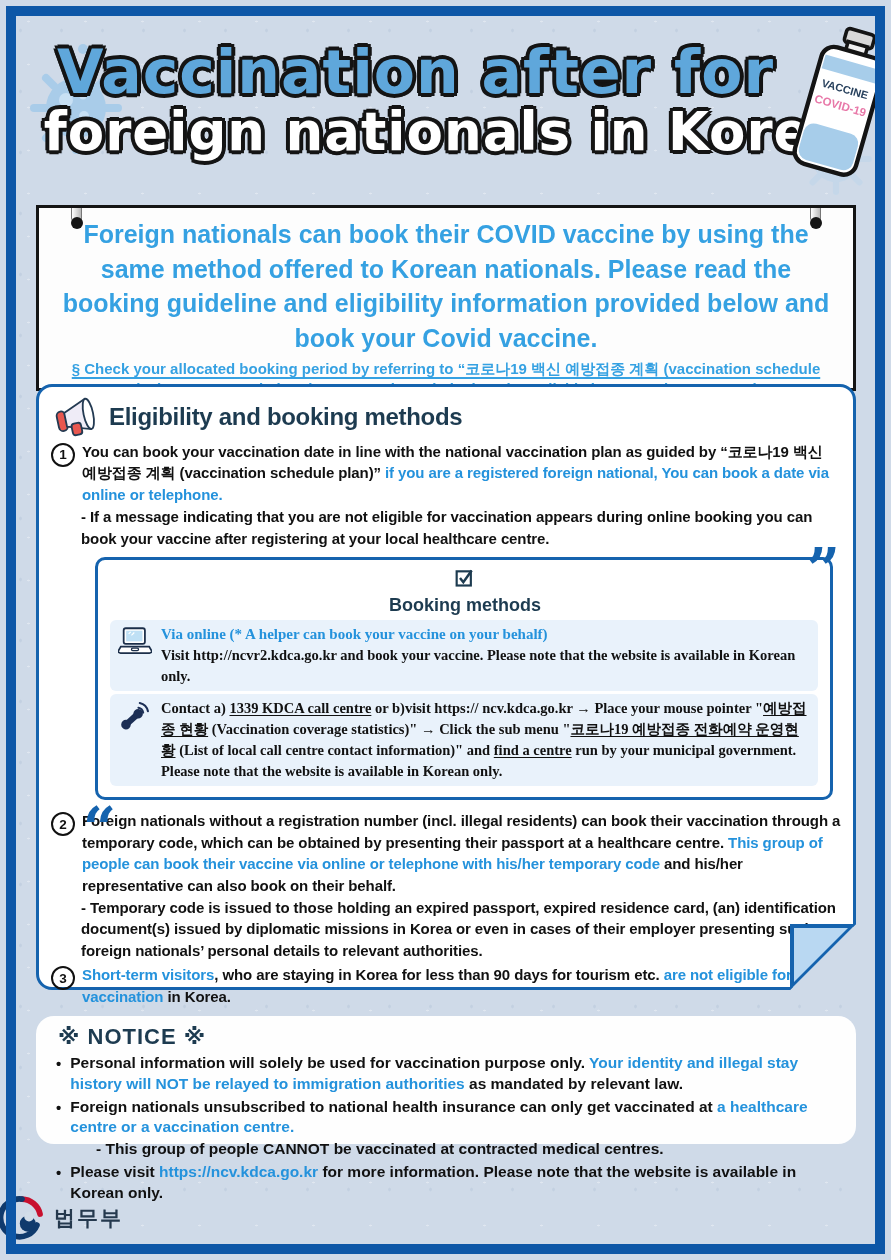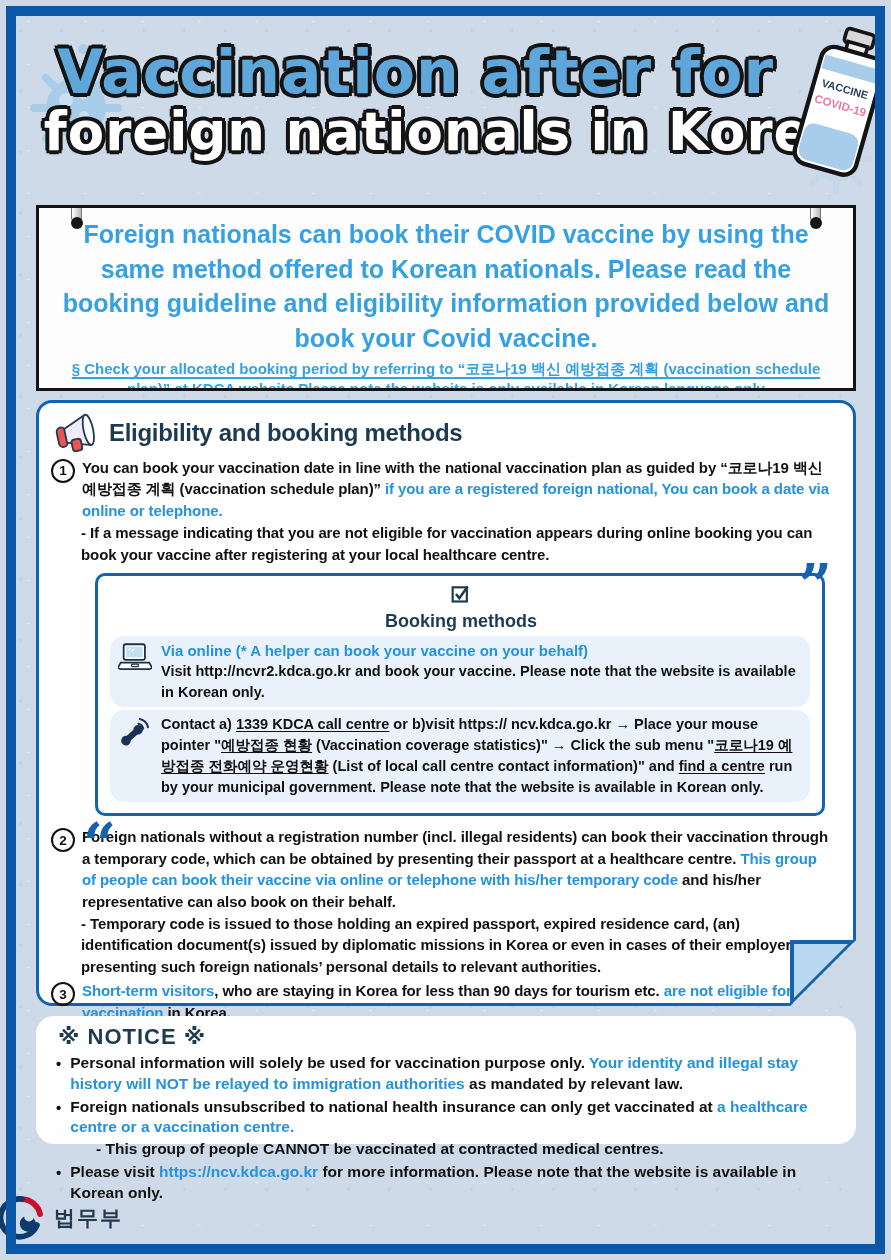--- a/index.html
+++ b/index.html
@@ -30,37 +30,37 @@
   .intro-main{color:#35a1e2;font-size:25px;font-weight:800;line-height:1.38;
     text-decoration-thickness:2px;text-underline-offset:3px;}
   .intro-sub{color:#35a1e2;font-size:15px;font-weight:800;line-height:1.36;margin-top:4px;
     text-decoration:underline;text-decoration-thickness:1.5px;text-underline-offset:3px;}
   .pin{position:absolute;top:-17px;width:9px;height:30px;background:linear-gradient(90deg,#ffffff,#b9b9b9);
     border:1px solid #777;border-radius:5px;z-index:3;}
   .pin::after{content:"";position:absolute;left:50%;transform:translateX(-50%);bottom:-7px;width:12px;height:12px;background:#151515;border-radius:50%;}
   .pin-l{left:32px;} .pin-r{right:32px;}
 
   
-  .main-box{position:absolute;left:36px;right:35px;top:400px;height:606px;background:#ffffff;
-    border:3px solid #1563ae;border-radius:16px;box-sizing:border-box;padding:10px 20px 6px 12px;z-index:2;}
+  .main-box{position:absolute;left:36px;right:35px;top:384px;height:606px;background:#ffffff;
+    border:3px solid #1563ae;border-radius:16px;box-sizing:border-box;padding:10px 12px 6px 12px;z-index:2;}
   .sec-head{display:flex;align-items:center;gap:10px;margin:0 0 4px 4px;}
   .sec-title{font-size:24px;font-weight:800;color:#1d3b50;letter-spacing:-.3px;}
   .body-txt{font-size:15px;line-height:1.43;font-weight:700;letter-spacing:-.1px;color:#111;}
   .t-blu{color:#2492dc;} .t-blk{color:#111;}
   .u{text-decoration:underline;text-underline-offset:2px;}
   .item{display:flex;gap:7px;margin-top:3px;}
   .num{flex:0 0 auto;width:20px;height:20px;border:2px solid #111;border-radius:50%;margin-top:2px;
     display:flex;align-items:center;justify-content:center;font-size:13.5px;font-weight:700;color:#111;}
   .sub-bullet{padding-left:30px;margin-top:1px;}
 
   
   .booking-box{position:relative;margin:8px 8px 10px 44px;border:3px solid #1563ae;border-radius:10px;
     background:#ffffff;padding:6px 10px 8px;}
   .bk-head{display:flex;align-items:center;gap:7px;font-size:18px;font-weight:800;color:#1d3b50;margin:2px 0 4px 2px;flex-direction:column;}
-  .brow{display:flex;gap:9px;background:#e9f2fb;border-radius:14px;padding:4px 8px;margin:3px 2px;}
+  .brow{display:flex;gap:9px;background:#e9f2fb;border-radius:6px;padding:4px 8px;margin:3px 2px;font-family:Liberation Serif, serif;}
   .brow .icon-col{flex:0 0 34px;display:flex;justify-content:center;align-items:flex-start;padding-top:2px;}
   .bk-title{color:#2492dc;font-size:15px;font-weight:700;line-height:1.4;}
   .bk-desc{font-size:14.5px;line-height:1.45;font-weight:700;color:#111;}
   .q{position:absolute;font-family:"DejaVu Serif",serif;font-weight:bold;color:#1563ae;font-size:58px;line-height:.8;z-index:4;}
   .q-open{top:-14px;right:-10px;}
   .q-close{bottom:-26px;left:-16px;transform:rotate(180deg);}
 
   
   .fold{position:absolute;right:-3px;bottom:-3px;width:66px;height:66px;z-index:5;}
   .fold .mat{position:absolute;inset:0;background:#cfdae8;clip-path:polygon(100% 0,100% 100%,0 100%);}

